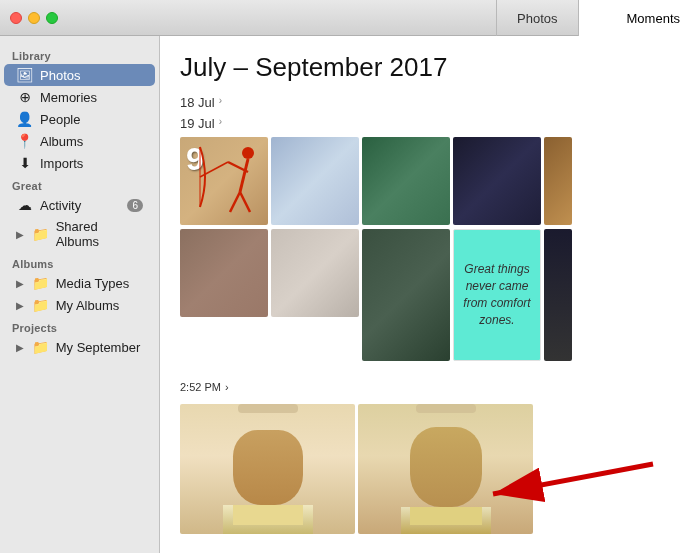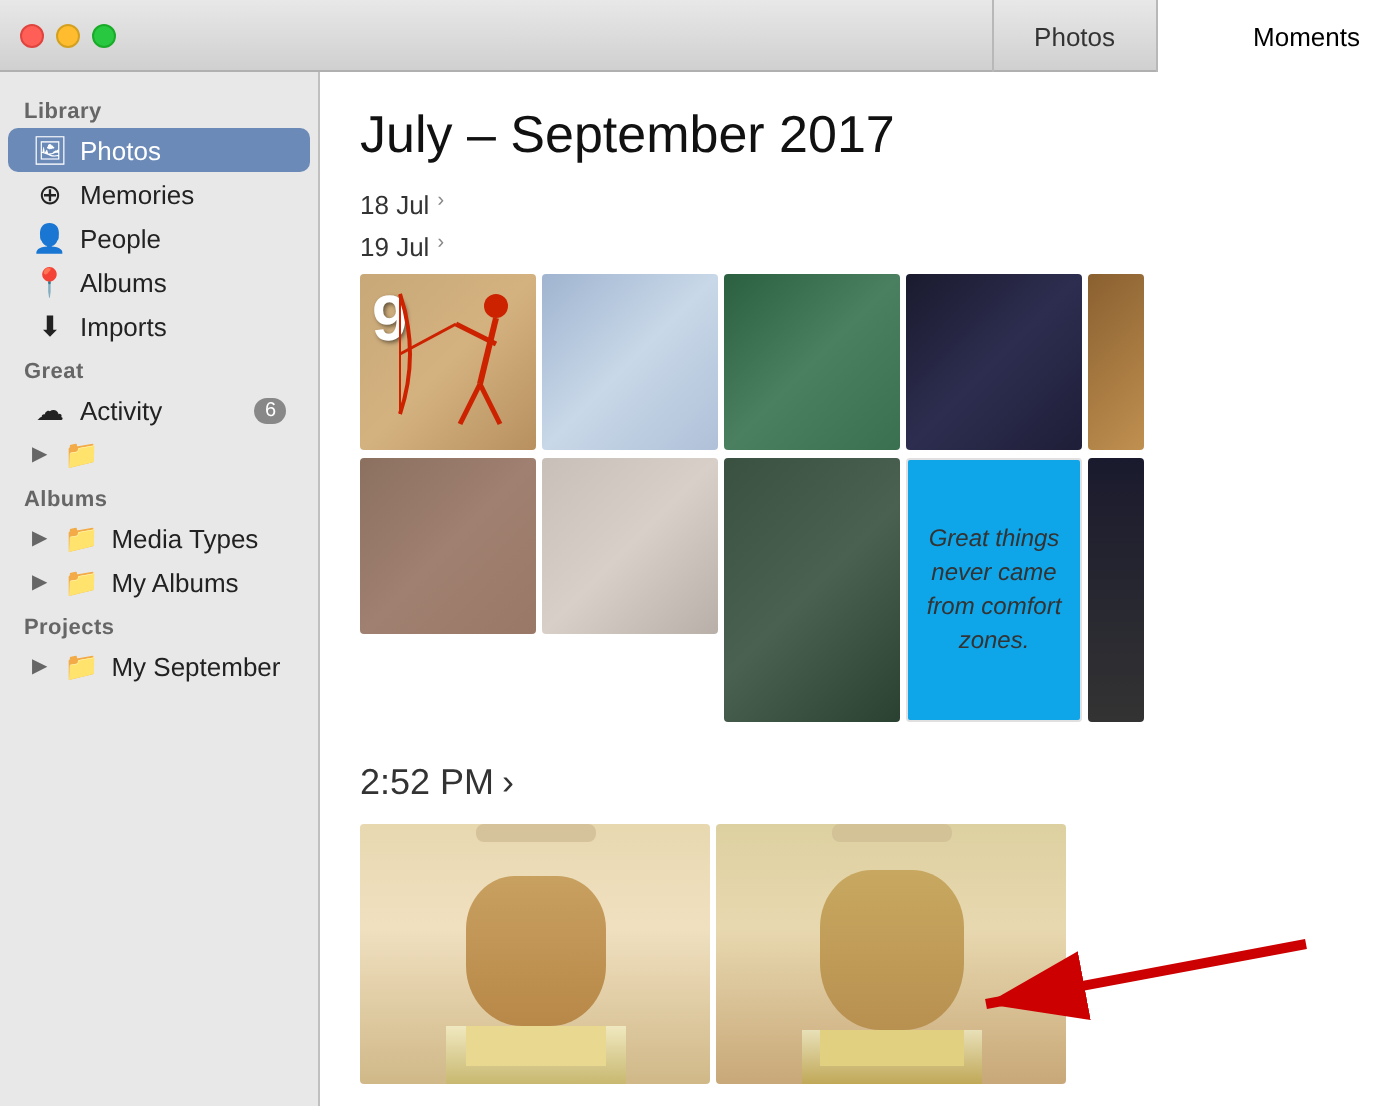--- a/index.html
+++ b/index.html
@@ -201,40 +201,40 @@
       background: linear-gradient(135deg, #c8c0b8 0%, #d8d0c8 50%, #b8b0a8 100%);
     }
     .photo-thumb-7 {
       width: 88px;
       height: 88px;
       background: linear-gradient(135deg, #3a5040 0%, #4a6050 50%, #2a4030 100%);
     }
     .photo-thumb-8 {
       width: 88px;
       height: 132px;
-      background: #0ea5e9;
+      background: #5eead4;
       display: flex;
       align-items: center;
       justify-content: center;
       border: 1px solid #e0e0e0;
       padding: 8px;
     }
     .photo-thumb-quote {
       font-size: 12px;
       color: #333;
       text-align: center;
       font-style: italic;
       line-height: 1.4;
     }
 
     .time-label {
       display: flex;
       align-items: center;
       gap: 4px;
-      font-size: 18px;
+      font-size: 11px;
       font-weight: 500;
       color: #333;
       margin-bottom: 6px;
       margin-top: 8px;
       cursor: pointer;
     }
 
     .selfie-grid {
       display: flex;
       gap: 3px;
@@ -313,20 +313,21 @@
 
     <div class="sidebar-section-label">Great</div>
     <div class="sidebar-item">
       <span class="sidebar-icon">☁</span>
       <span>Activity</span>
       <span class="sidebar-badge">6</span>
     </div>
     <div class="sidebar-item">
       <span class="sidebar-arrow">▶</span>
       <span class="sidebar-icon">📁</span>
+      <span>Shared Albums</span>
     </div>
 
     <div class="sidebar-section-label">Albums</div>
     <div class="sidebar-item">
       <span class="sidebar-arrow">▶</span>
       <span class="sidebar-icon">📁</span>
       <span>Media Types</span>
     </div>
     <div class="sidebar-item">
       <span class="sidebar-arrow">▶</span>

